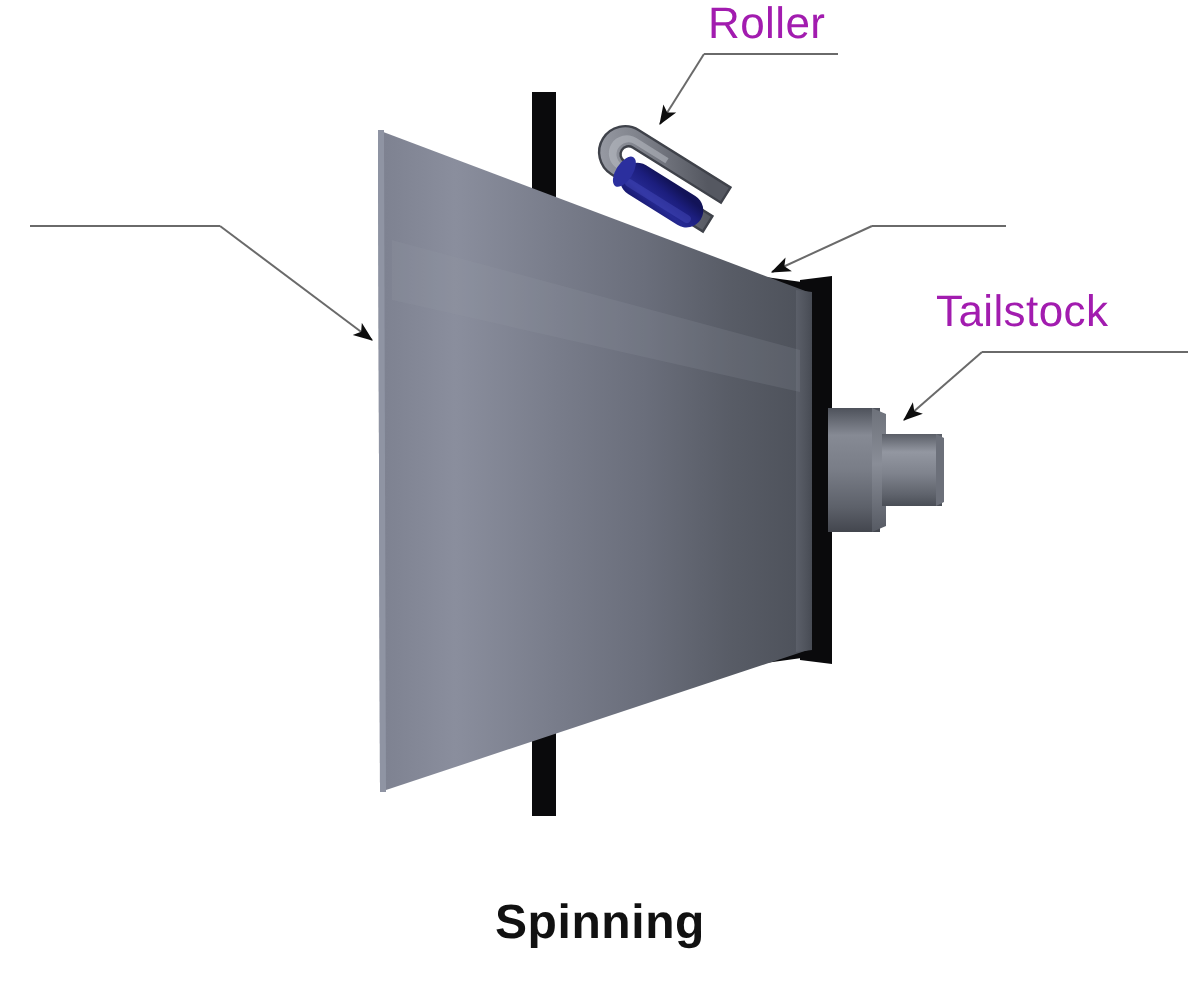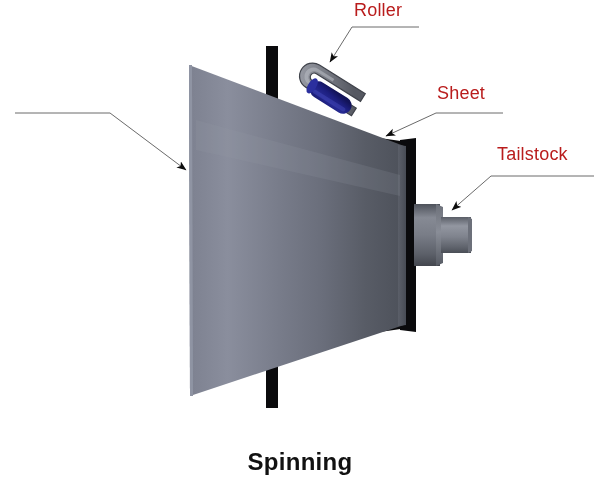--- a/index.html
+++ b/index.html
@@ -20,44 +20,44 @@
   }
   #figure {
     position: absolute;
     left: 0;
     top: 0;
     width: 600px;
     height: 500px;
   }
   .label-text {
     position: absolute;
-    color: #b91c1c;
+    color: #a21caf;
     font-family: "Liberation Sans", "DejaVu Sans", sans-serif;
-    font-size: 18px;
+    font-size: 22px;
     font-weight: 400;
     letter-spacing: 0.2px;
     white-space: nowrap;
     line-height: 1;
   }
   #caption {
     position: absolute;
     left: 0;
     top: 448px;
     width: 600px;
     text-align: center;
     font-family: "Liberation Sans", "DejaVu Sans", sans-serif;
     font-size: 24px;
     font-weight: bold;
     color: #111111;
     letter-spacing: 0.3px;
   }
   #lbl-mandrel  { left: 16px;  top: 86px; }
   #lbl-roller   { left: 354px; top: 1px;  }
   #lbl-sheet    { left: 437px; top: 84px; }
-  #lbl-tailstock{ left: 468px; top: 145px; margin-left: 29px;}
+  #lbl-tailstock{ left: 468px; top: 145px;}
 </style>
 </head>
 <body>
 
 <div id="stage">
 
   <svg id="figure" viewBox="0 0 600 500" xmlns="http://www.w3.org/2000/svg">
     <defs>
       <linearGradient id="gradMandrel" x1="0" y1="0" x2="1" y2="0">
         <stop offset="0.00" stop-color="#7d8190"></stop>
@@ -209,19 +209,18 @@
       <line x1="436" y1="113" x2="386" y2="136" marker-end="url(#arrowHead)"></line>
 
       <line x1="491" y1="176" x2="594" y2="176"></line>
       <line x1="491" y1="176" x2="452" y2="210" marker-end="url(#arrowHead)"></line>
     </g>
   </svg>
 
 
   <div class="label-text" id="lbl-roller">Roller</div>
 
-  <div class="label-text" id="lbl-sheet">Sheet</div>
 
   <div class="label-text" id="lbl-tailstock">Tailstock</div>
 
   <div id="caption">Spinning</div>
 
 </div>
 
 </body></html>

